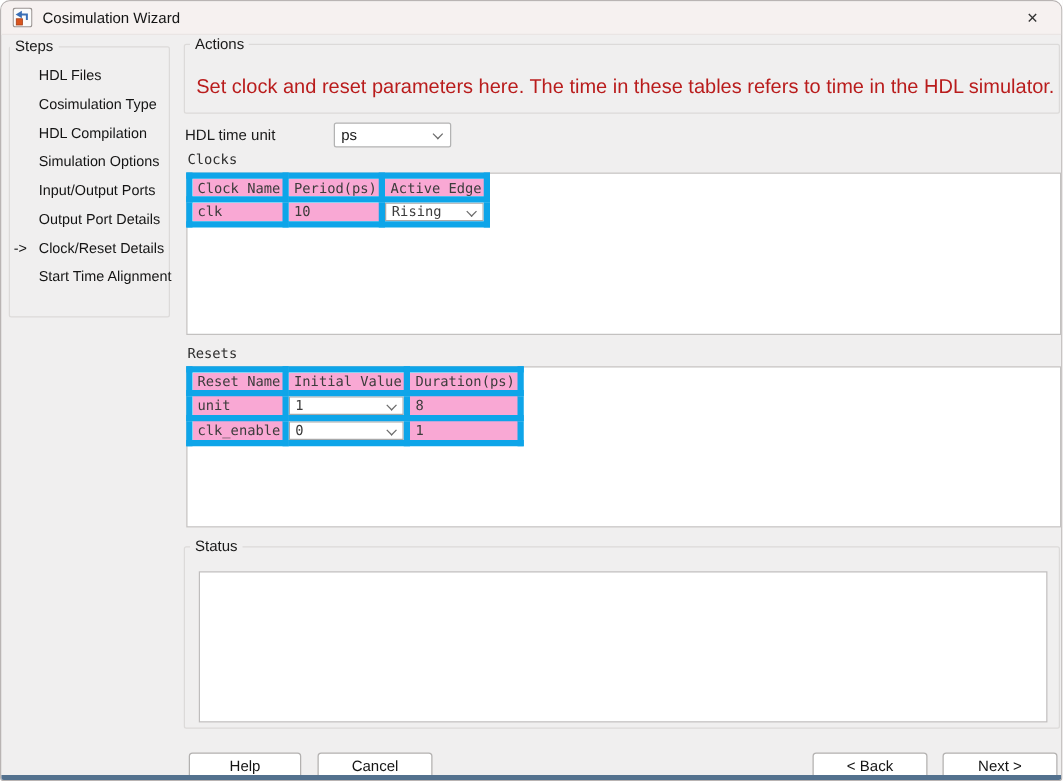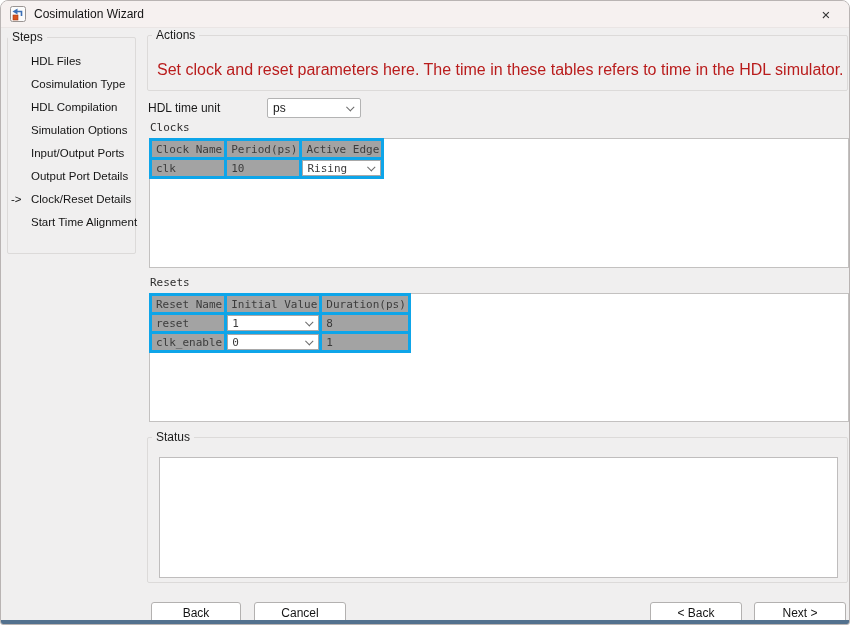--- a/index.html
+++ b/index.html
@@ -55,22 +55,22 @@
     font-size: 11px; color: #2e2e2e; }
   #clocks-label { left: 149px; top: 120px; }
   #resets-label { left: 149px; top: 275px; }
   .white-panel { position: absolute; background: #ffffff; border: 1px solid #c3c1c0; }
   #clocks-panel { left: 148px; top: 137px; width: 700px; height: 130px; }
   #resets-panel { left: 148px; top: 292px; width: 700px; height: 129px; }
   table.grid { border-collapse: collapse; position: absolute; left: -1px; top: -1px;
     font-family: "DejaVu Sans Mono", monospace; font-size: 11px; color: #3c3c3c;
     table-layout: fixed; }
   table.grid td {
-    border: 3px solid #0ea5e9; height: 19px; padding: 0 2px 0 4px;
-    white-space: nowrap; overflow: hidden; background: #a3a3a3;
+    border: 5px solid #0ea5e9; height: 19px; padding: 0 2px 0 4px;
+    white-space: nowrap; overflow: hidden; background: #f9a8d4;
   }
   table.grid td.dd-cell { padding: 0; }
   .cell-dropdown {
     width: 100%; height: 100%; background: #ffffff; border: 1px solid #a8a8a8;
     display: flex; align-items: center; justify-content: space-between;
     font-family: "DejaVu Sans Mono", monospace; font-size: 11px; color: #3c3c3c;
     padding: 0 5px 0 4px; cursor: default;
   }
   #status-box { left: 146px; top: 436px; width: 701px; height: 146px; }
   #status-area {
@@ -171,21 +171,21 @@
           <col style="width:92px">
           <col style="width:87px">
         </colgroup>
       <tbody>
           <tr>
         <td>Reset Name</td>
         <td>Initial Value</td>
         <td>Duration(ps)</td>
       </tr>
       <tr>
-        <td>reset</td>
+        <td>unit</td>
         <td class="dd-cell">
           <div class="cell-dropdown">
             <span>1</span>
             <span class="chev"></span>
           </div>
         </td>
         <td>8</td>
       </tr>
       <tr>
         <td>clk_enable</td>
@@ -199,19 +199,19 @@
       </tr>
     </tbody>
       </table>
   </div>
 
   <div class="groupbox" id="status-box">
     <div class="legend">Status</div>
     <div id="status-area"></div>
   </div>
 
-  <div class="btn" id="btn-help">Back</div>
+  <div class="btn" id="btn-help">Help</div>
   <div class="btn" id="btn-cancel">Cancel</div>
   <div class="btn" id="btn-back">&lt; Back</div>
   <div class="btn" id="btn-next">Next &gt;</div>
 
   <div id="bottom-strip"></div>
 </div>
 
 </body></html>

